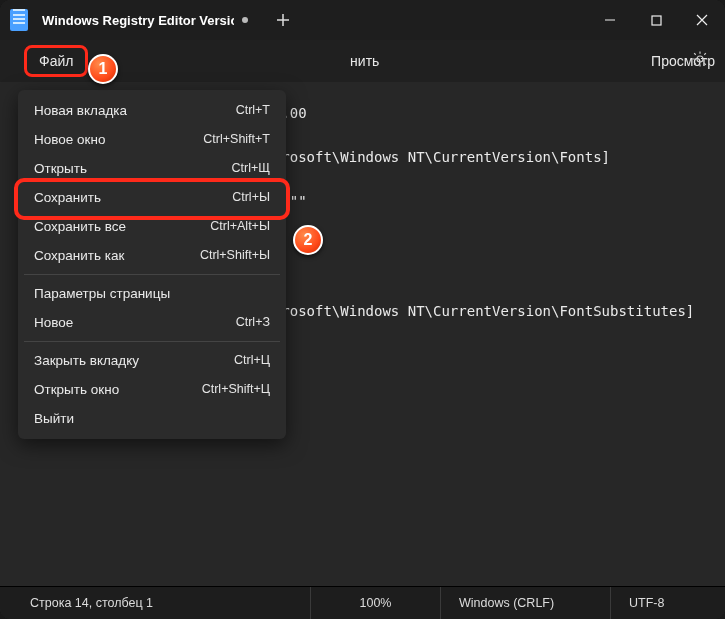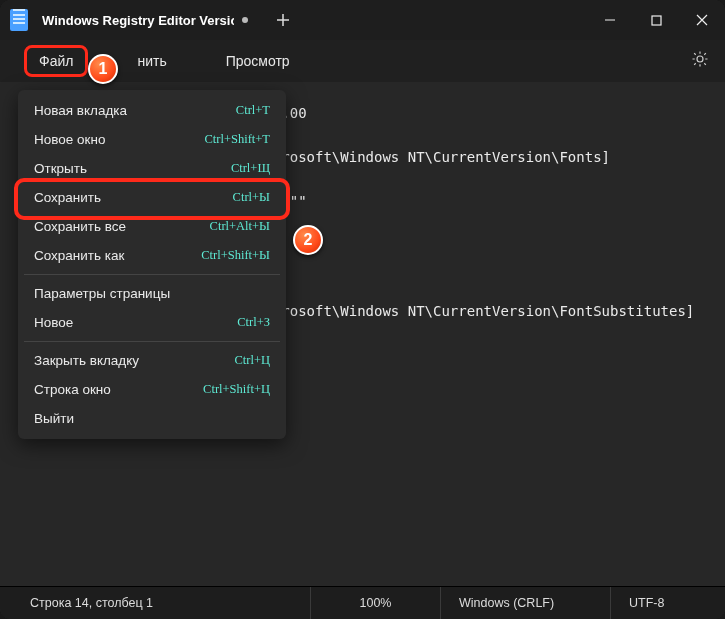--- a/index.html
+++ b/index.html
@@ -85,20 +85,21 @@
   .menubar {
     height: 42px;
     background: #202020;
     display: flex;
     align-items: center;
     padding-left: 24px;
     gap: 39px;
     color: #e8e8e8;
     font-size: 14px;
     position: relative;
+    justify-content: space-between;
   }
   .menu-item {
     padding: 6px 10px;
   }
   .menu-item.file {
     border: 3px solid #ff2a1a;
     border-radius: 8px;
     padding: 5px 12px;
   }
   .gear {
@@ -121,23 +122,22 @@
     font-size: 13.5px;
   }
   .dd-item {
     display: flex;
     justify-content: space-between;
     align-items: flex-start;
     padding: 7px 16px;
     white-space: nowrap;
   }
   .dd-item .shortcut {
-    color: #5eead4;
+    color: #e5e5e5;
     font-size: 12.5px;
-    font-family: Liberation Serif, serif;
   }
   .dd-divider {
     height: 1px;
     background: #444;
     margin: 4px 6px;
   }
   .dd-item.highlight {
     position: relative;
   }
   .save-as-outline {
@@ -293,21 +293,21 @@
     <div class="dd-item">
       <span>Новое</span>
       <span class="shortcut">Ctrl+З</span>
     </div>
     <div class="dd-divider"></div>
     <div class="dd-item">
       <span>Закрыть вкладку</span>
       <span class="shortcut">Ctrl+Ц</span>
     </div>
     <div class="dd-item">
-      <span>Строка окно</span>
+      <span>Открыть окно</span>
       <span class="shortcut">Ctrl+Shift+Ц</span>
     </div>
     <div class="dd-item">
       <span>Выйти</span>
       <span class="shortcut"></span>
     </div>
   </div>
 
   <div class="save-as-outline"></div>
 

